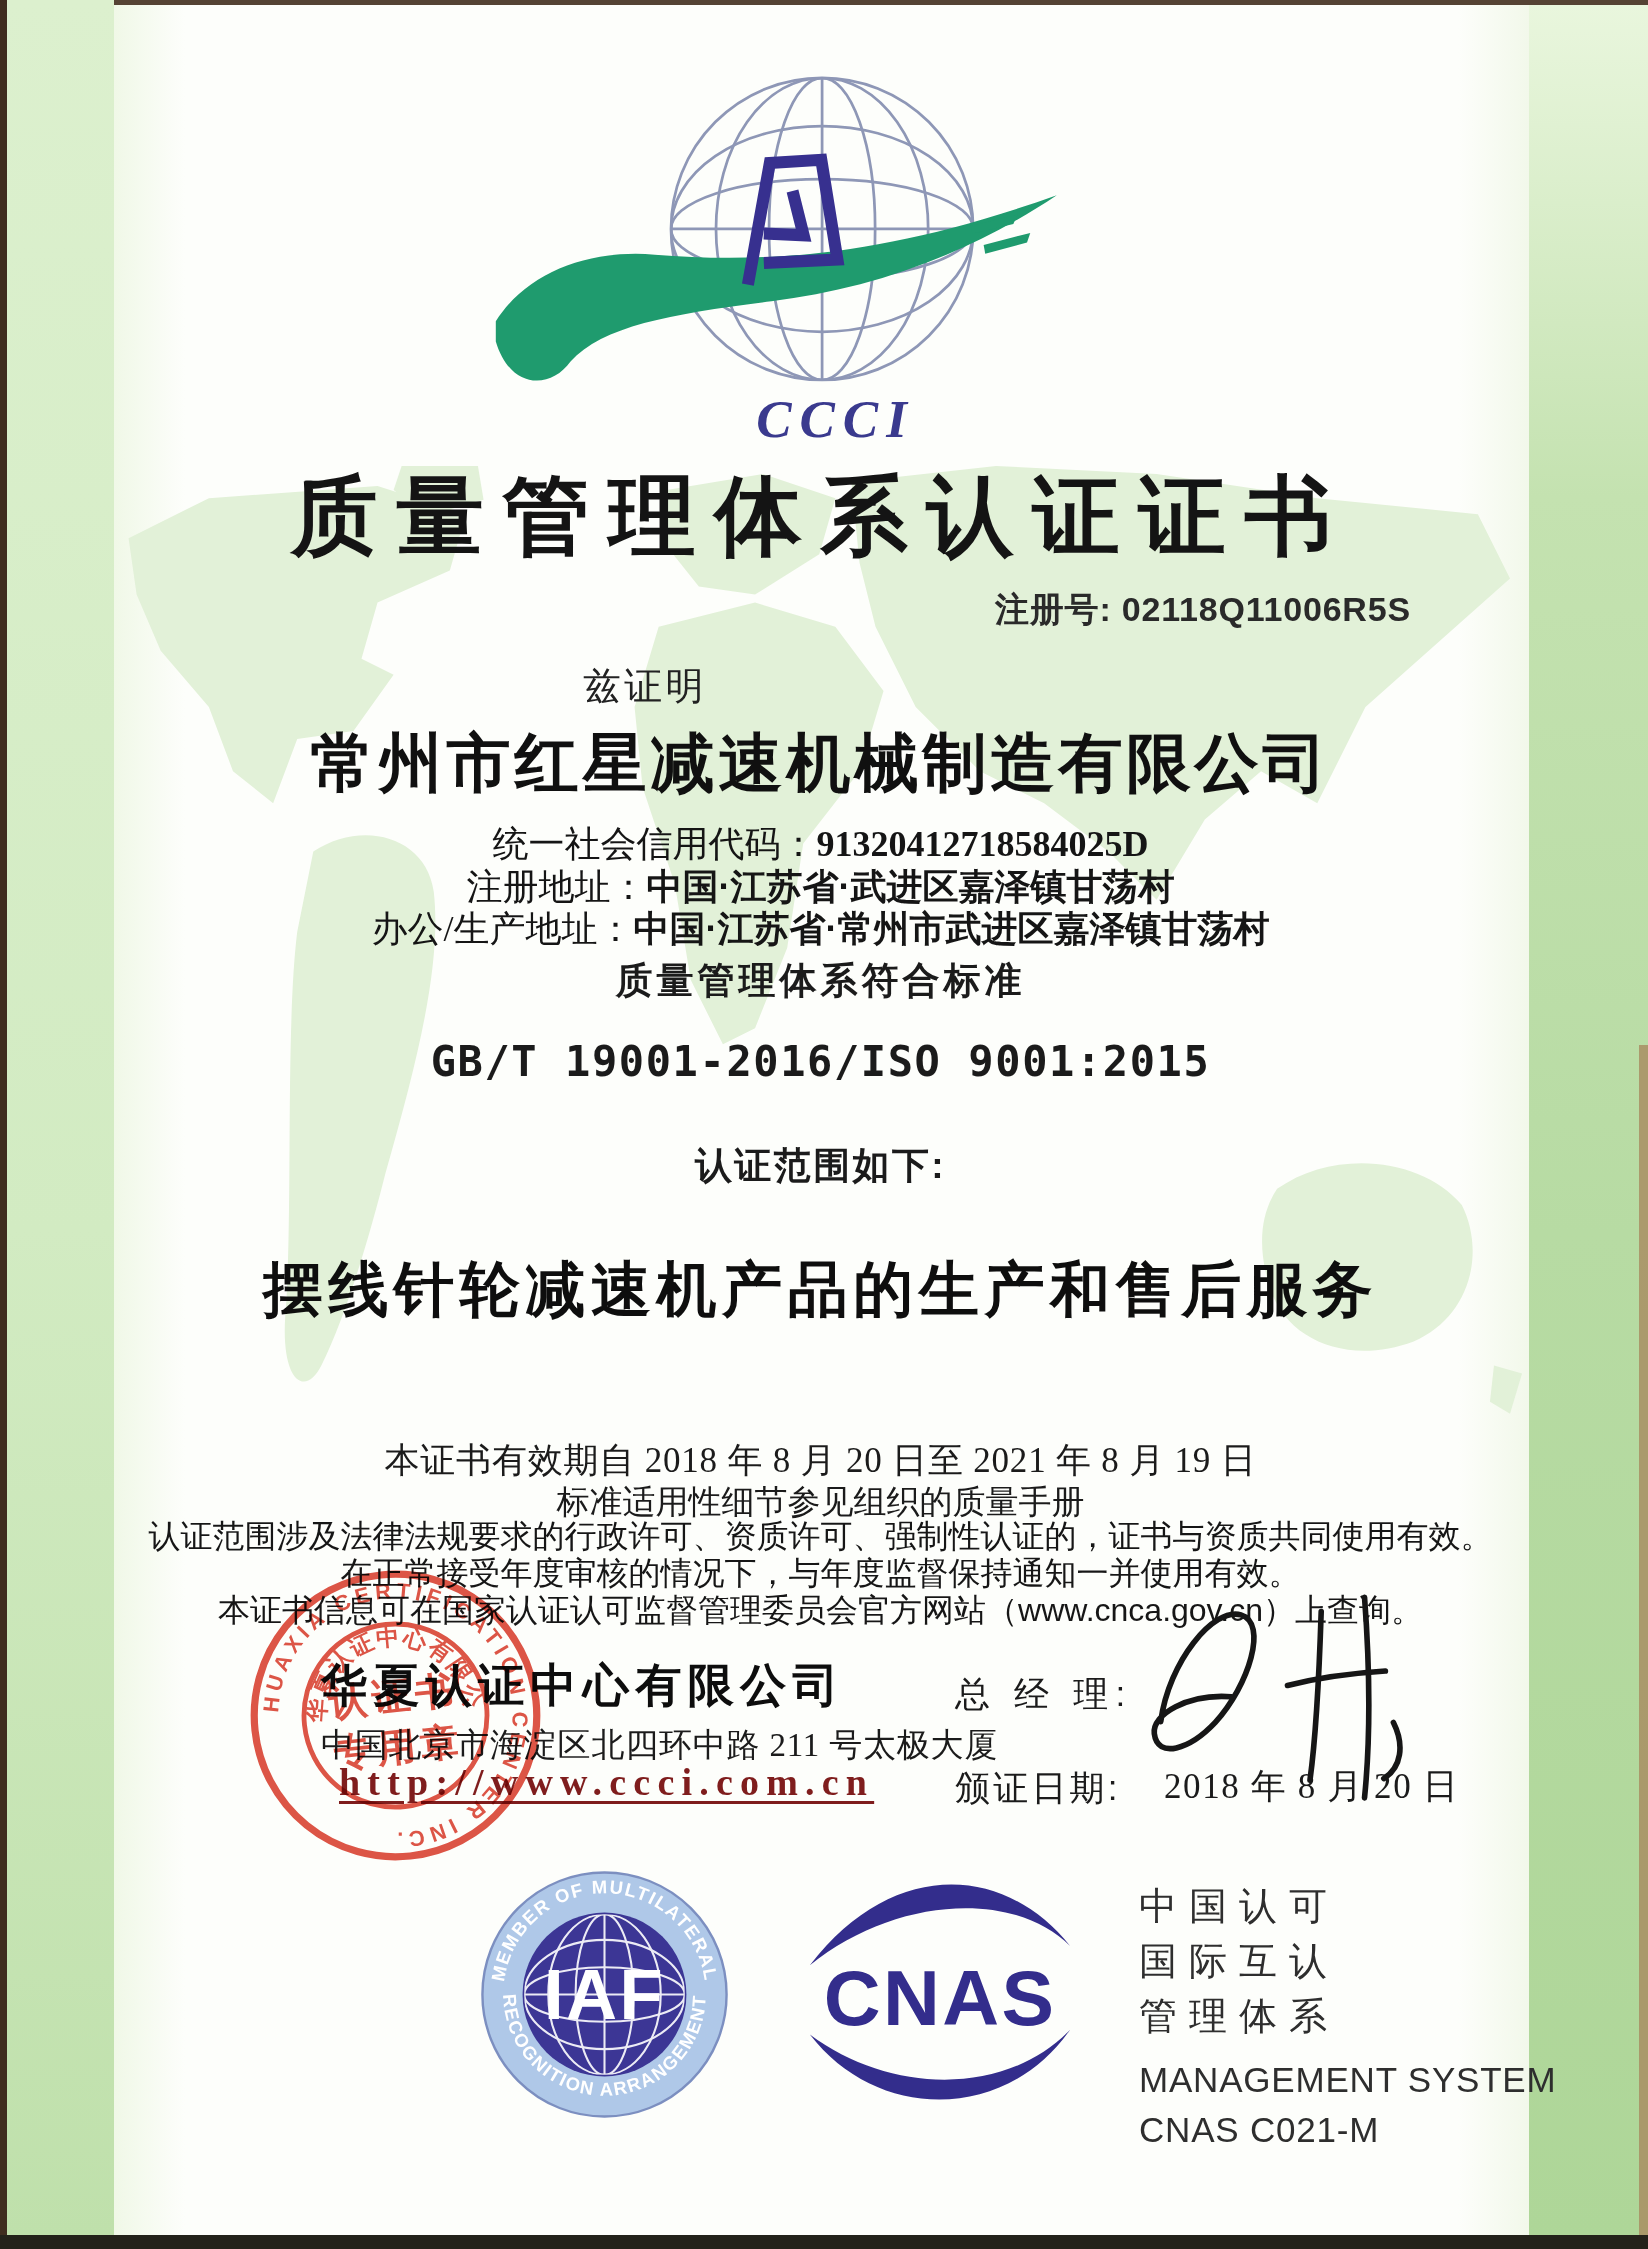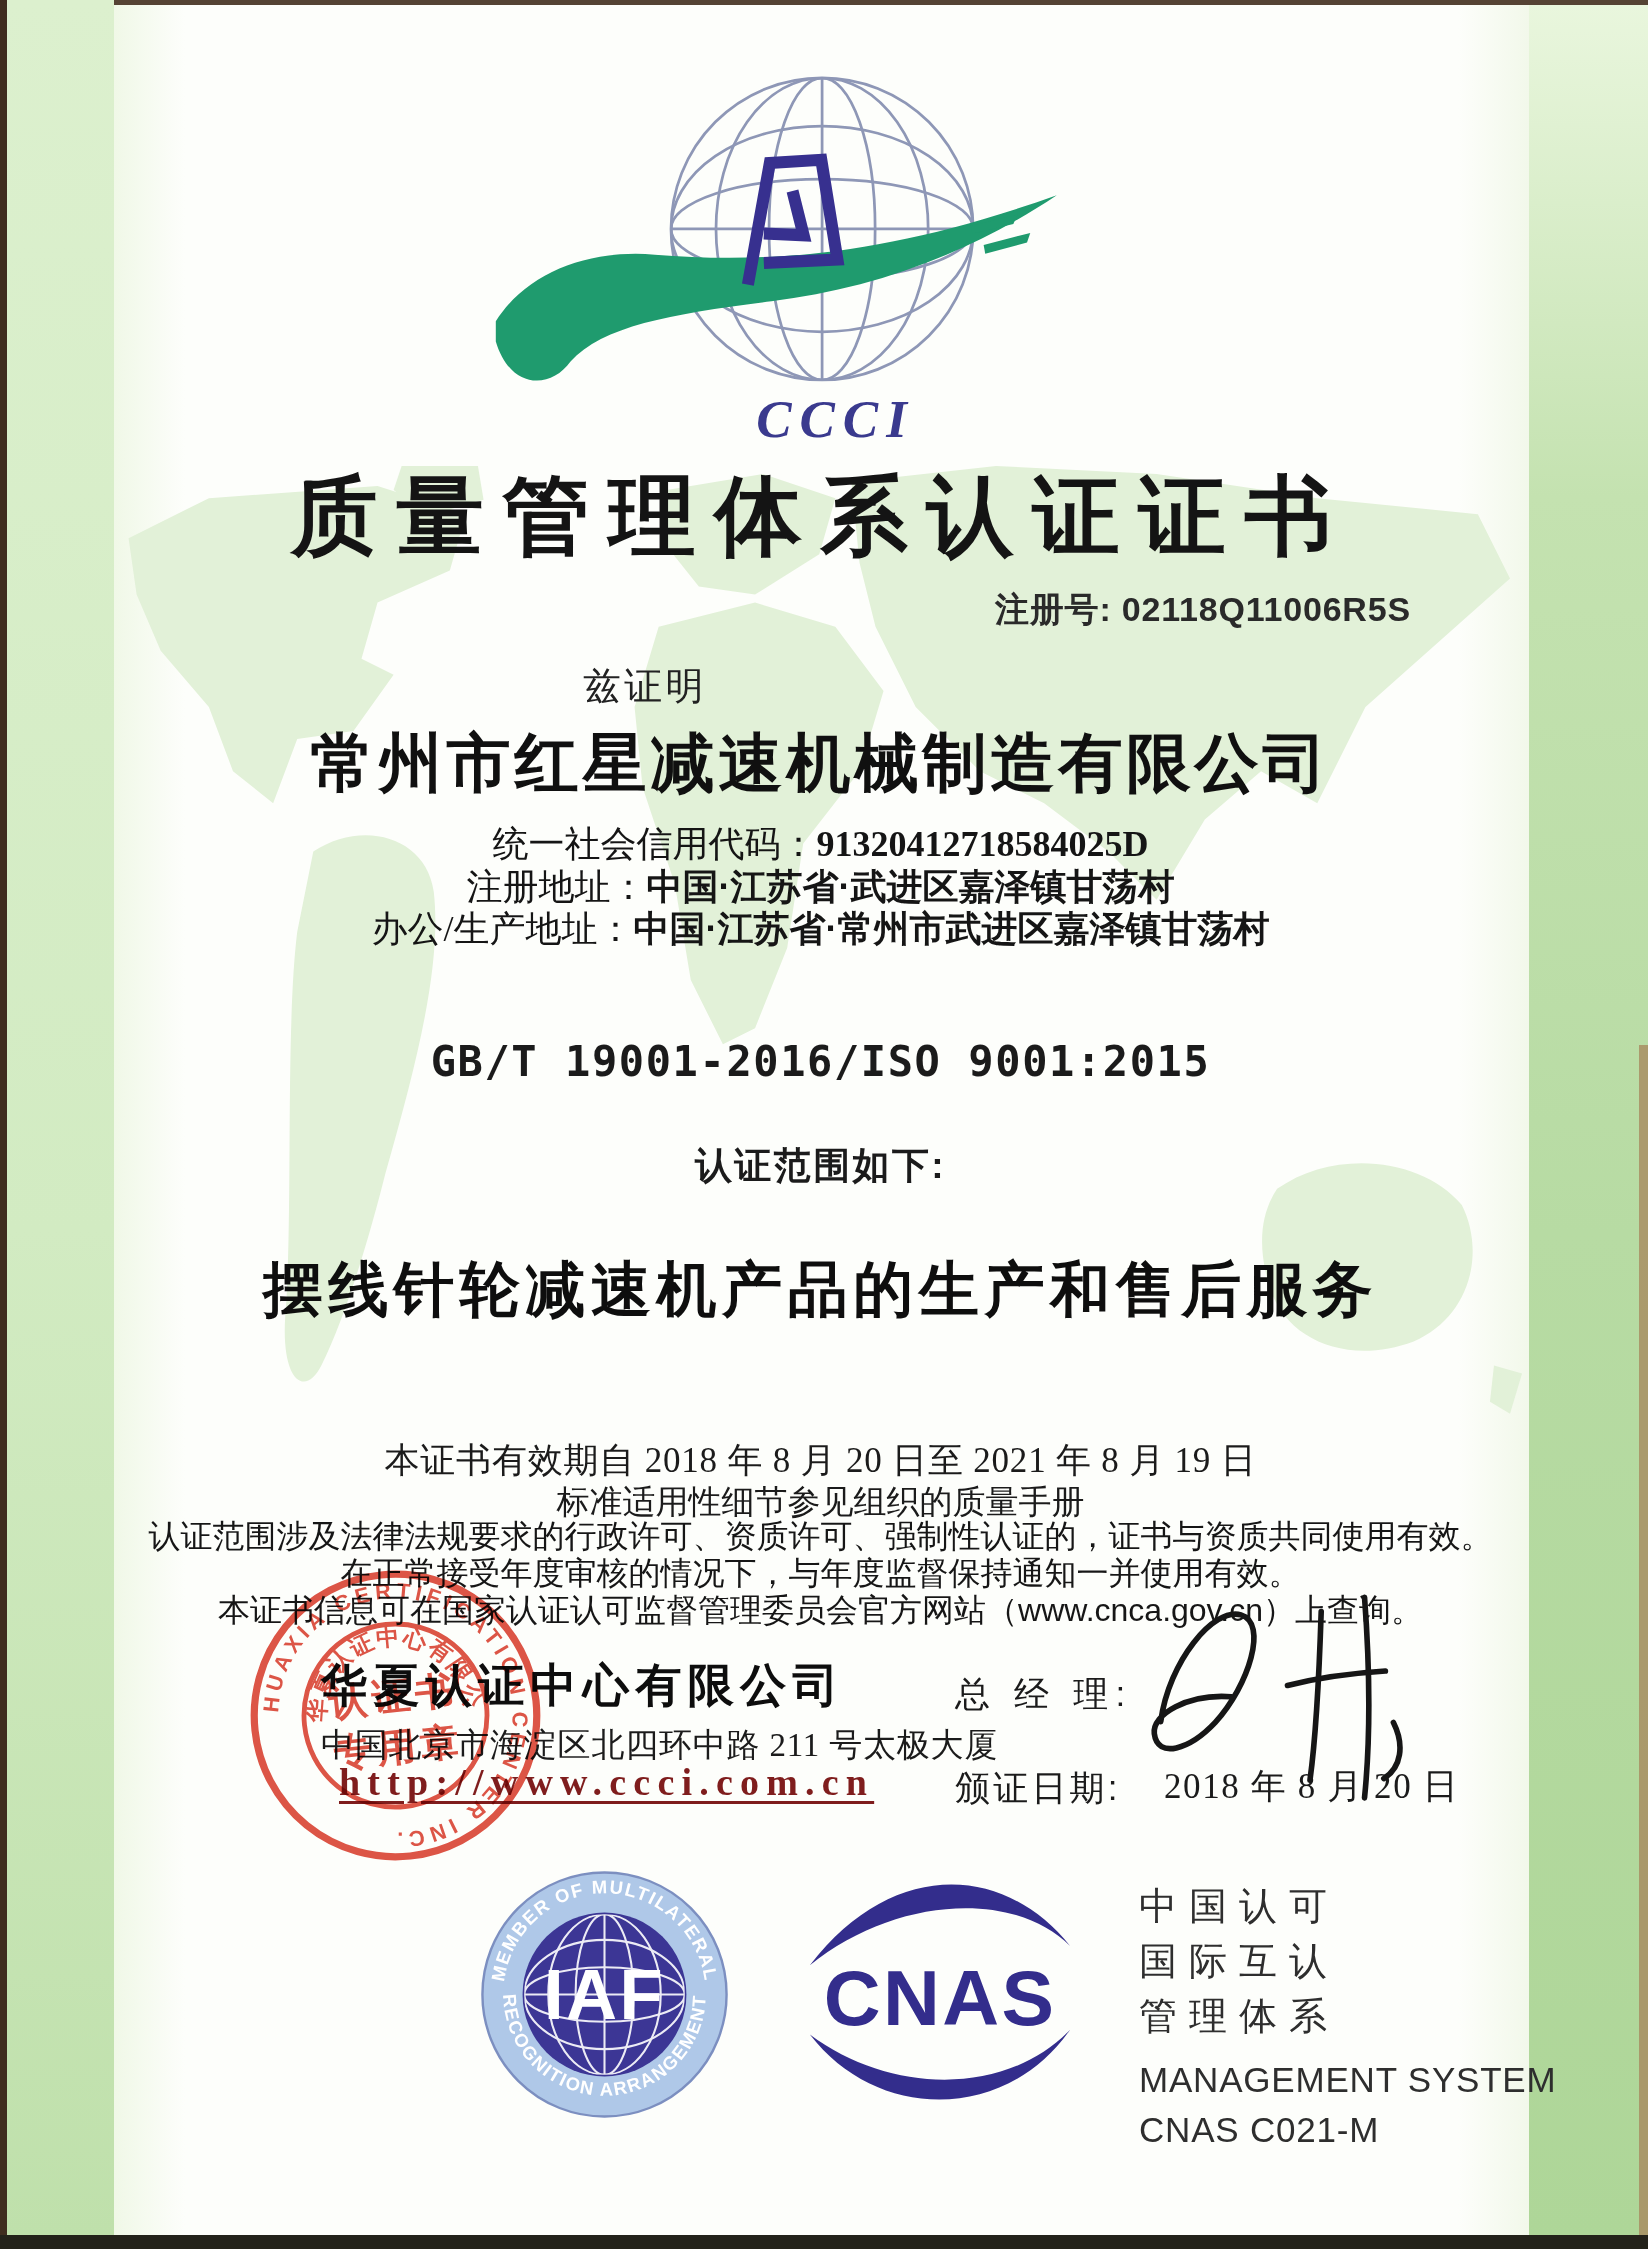--- a/index.html
+++ b/index.html
@@ -130,20 +130,21 @@
   <div class="row kv credit">
     <span class="lab">统一社会信用代码：</span><span class="val serif">91320412718584025D</span>
   </div>
   <div class="row kv regaddr">
     <span class="lab">注册地址：</span><span class="val">中国·江苏省·武进区嘉泽镇甘荡村</span>
   </div>
   <div class="row kv offaddr">
     <span class="lab">办公/生产地址：</span><span class="val">中国·江苏省·常州市武进区嘉泽镇甘荡村</span>
   </div>
 
+  <div class="row stdcap">质量管理体系符合标准</div>
   <div class="row stdcode mono">GB/T 19001-2016/ISO 9001:2015</div>
   <div class="row scopecap">认证范围如下:</div>
   <div class="row scope">摆线针轮减速机产品的生产和售后服务</div>
 
   <div class="row validity serif">本证书有效期自 2018 年 8 月 20 日至 2021 年 8 月 19 日</div>
   <div class="row manual">标准适用性细节参见组织的质量手册</div>
   <div class="row legal legal1">认证范围涉及法律法规要求的行政许可、资质许可、强制性认证的，证书与资质共同使用有效。</div>
   <div class="row legal legal2">在正常接受年度审核的情况下，与年度监督保持通知一并使用有效。</div>
   <div class="row legal legal3">本证书信息可在国家认证认可监督管理委员会官方网站（www.cnca.gov.cn）上查询。</div>
 

